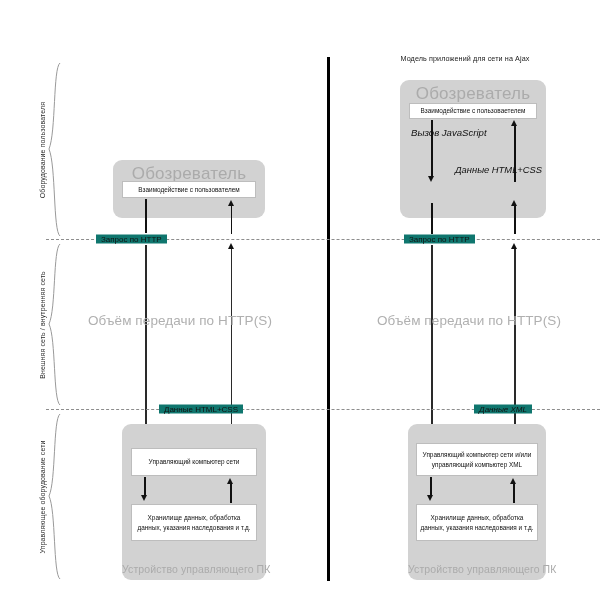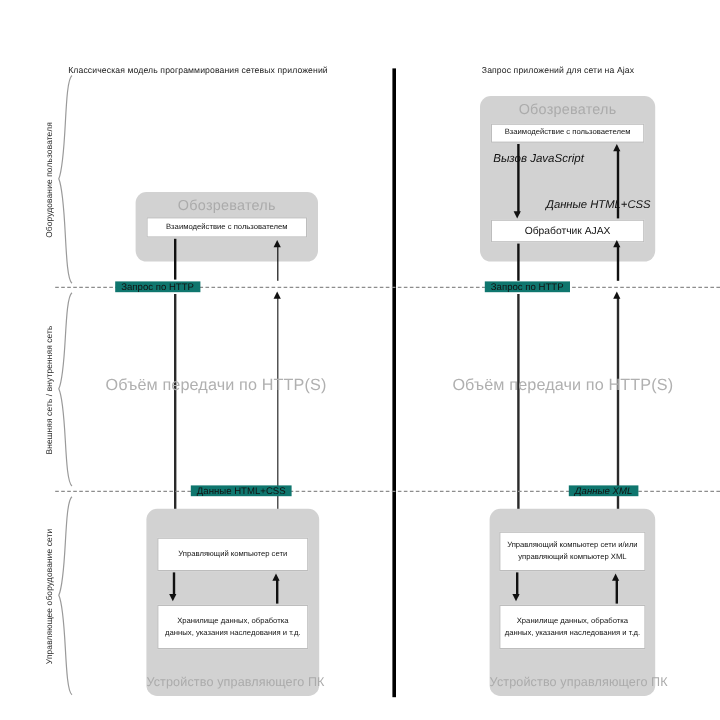--- a/index.html
+++ b/index.html
@@ -76,21 +76,21 @@
     position:absolute;
     background:#d2d2d2;
     border-radius:9px;
   }
   .panel-title{
     position:absolute;left:0;right:0;
     text-align:center;
     color:#ababab;
     white-space:nowrap;
   }
-  .panel-title.top{font-size:12px;letter-spacing:.2px;}
+  .panel-title.top{font-size:17px;letter-spacing:.2px;}
   .panel-title.bottom{font-size:10.5px;letter-spacing:.1px;}
 
   #panel-browser-left{left:113px;top:160px;width:152px;height:58px;}
   #panel-browser-right{left:400px;top:80px;width:146px;height:138px;}
   #panel-server-left{left:122px;top:424px;width:144px;height:156px;}
   #panel-server-right{left:408px;top:424px;width:138px;height:156px;}
 
   
   .wbox{
     position:absolute;
@@ -151,22 +151,21 @@
     font-style:italic;
   }
   #lbl-js{left:411px;top:127px;}
   #lbl-htmlcss-inner{left:455px;top:164px;font-size:9.4px;}
 </style>
 </head>
 <body>
 
 <div class="stage">
 
-  <div class="col-title" id="title-left">Классическая модель программирования сетевых приложений</div>
-  <div class="col-title" id="title-right">Запрос приложений для сети на Ajax</div>
+  <div class="col-title" id="title-right">Модель приложений для сети на Ajax</div>
 
   <div id="divider"></div>
 
   <div class="zone" id="zone-1">
     <svg class="brace" viewBox="0 0 16 175" preserveAspectRatio="none">
       <path d="M14 1 C7 6, 10 70, 3 87 C10 104, 7 169, 14 174" fill="none" stroke="#9a9a9a" stroke-width="1"></path>
     </svg>
     <div class="zone-label">Оборудование пользователя</div>
   </div>
 
@@ -211,21 +210,20 @@
   <div class="aline" style="left:144px;top:477px;height:20px;"></div>
   <div class="ahead down" style="left:141px;top:495px;"></div>
 
   <div class="aline" style="left:230px;top:483px;height:20px;"></div>
   <div class="ahead up" style="left:227px;top:478px;"></div>
 
   <div class="panel" id="panel-browser-right">
     <div class="panel-title top" style="top:4px;">Обозреватель</div>
   </div>
   <div class="wbox sm" id="wb-r-interaction">Взаимодействие с пользовaетелем</div>
-  <div class="wbox md" id="wb-r-ajax">Обработчик AJAX</div>
 
   <div class="aline" style="left:431px;top:120px;height:58px;"></div>
   <div class="ahead down" style="left:428px;top:176px;"></div>
   <div class="arrow-label" id="lbl-js">
     <span>Вызов JavaScript</span>
   </div>
 
   <div class="aline" style="left:514px;top:125px;height:57px;"></div>
   <div class="ahead up" style="left:511px;top:120px;"></div>
   <div class="arrow-label" id="lbl-htmlcss-inner">Данные HTML+CSS</div>

